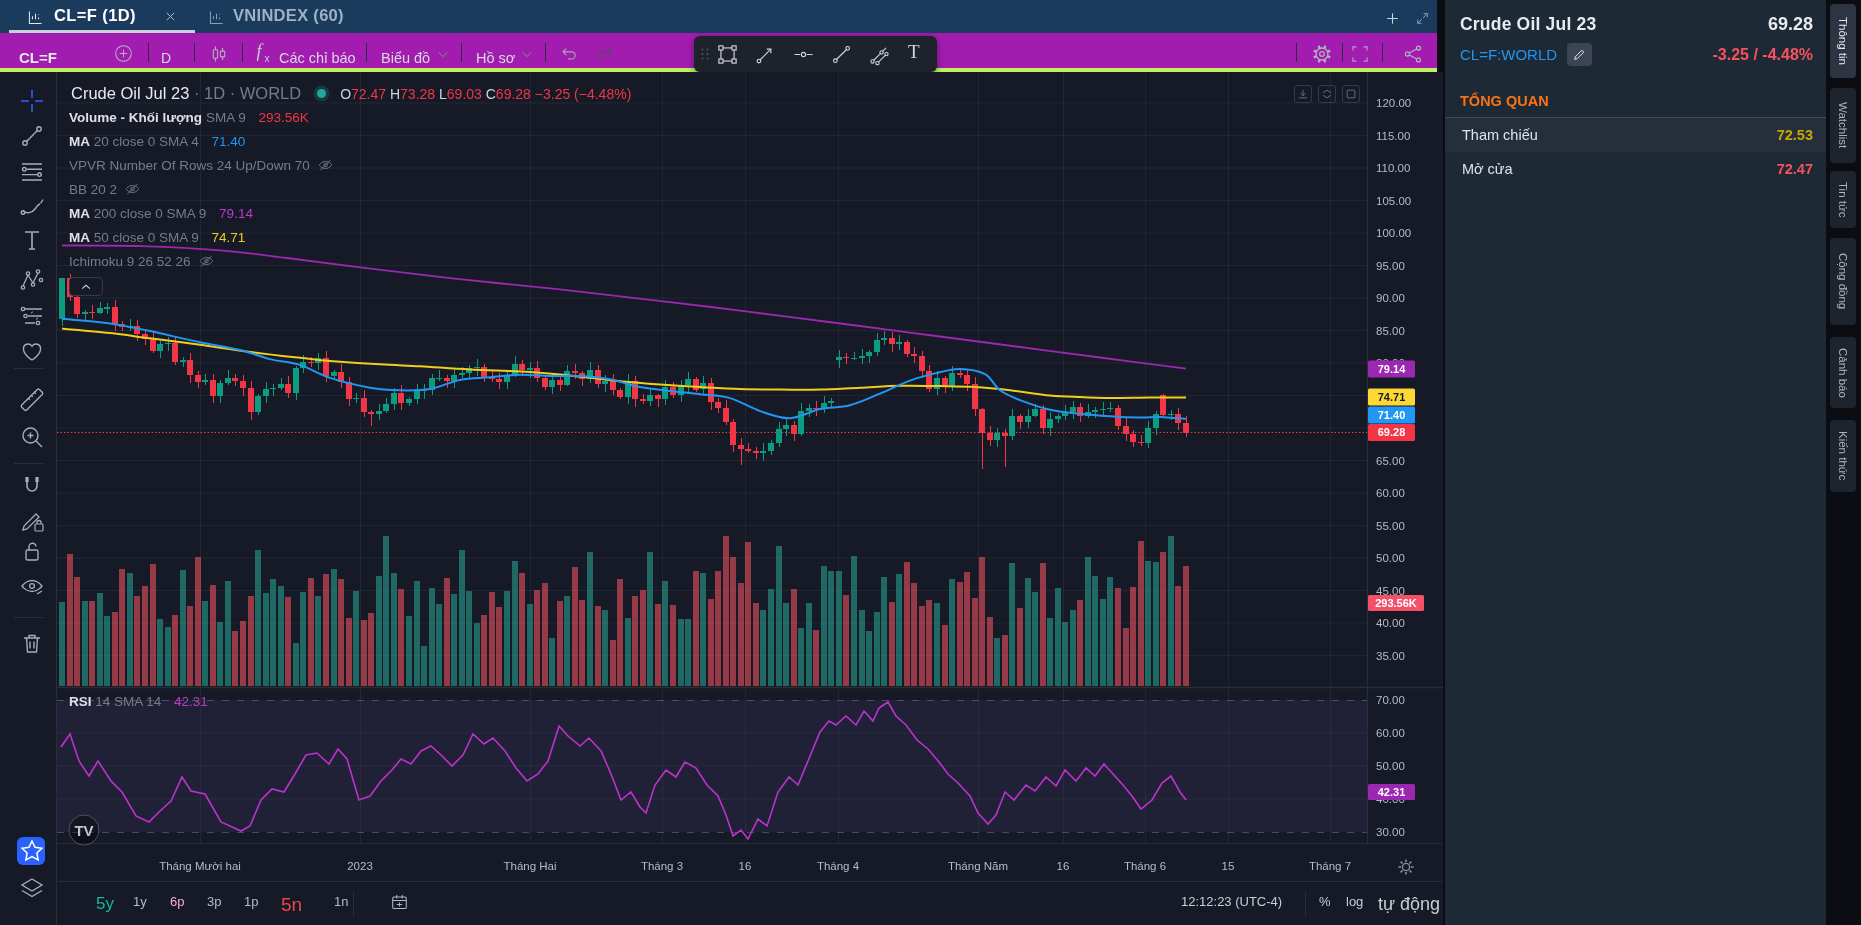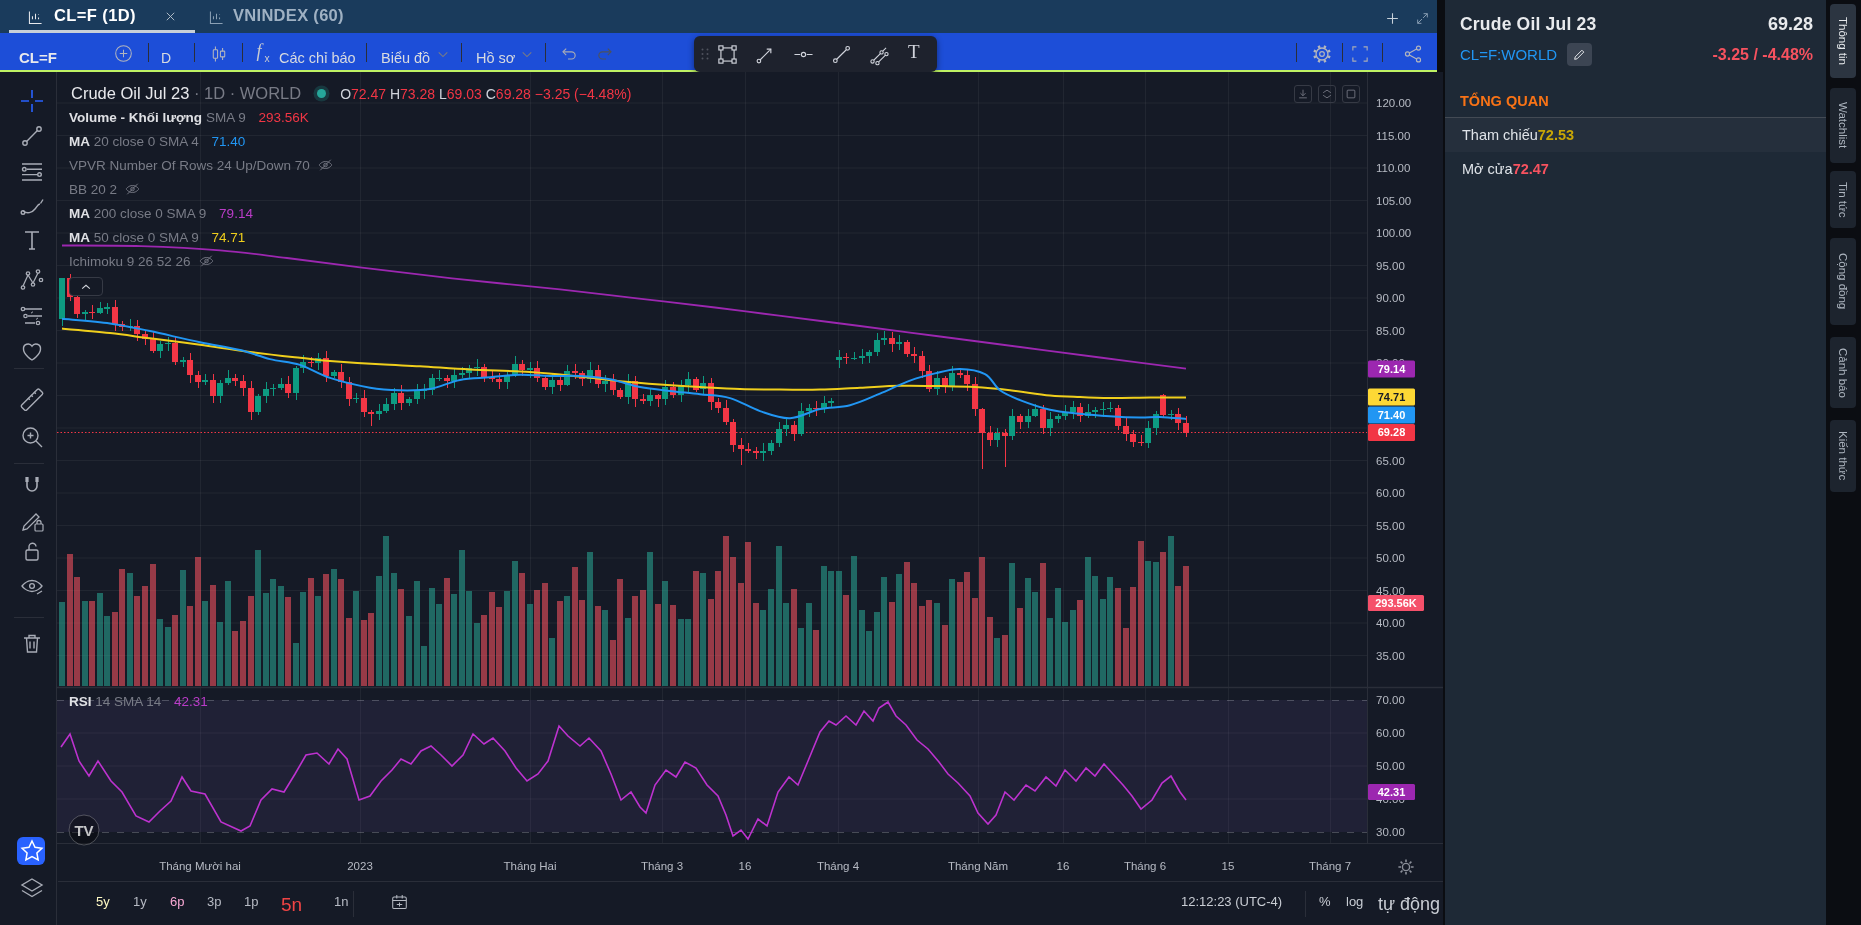--- a/index.html
+++ b/index.html
@@ -1,21 +1,21 @@
 <!DOCTYPE html>
 <html><head><meta charset="utf-8"><style>
 * { margin:0; padding:0; box-sizing:border-box; }
 body { width:1861px; height:925px; background:#0b0d12; font-family:"Liberation Sans",sans-serif; overflow:hidden; position:relative; }
 .vsep { position:absolute; top:10px; width:1px; height:19px; background:#2a2e39; }
 .tbtxt { position:absolute; color:#d8dbe0; font-size:14.5px; }
 .rv { color:#f23645; }
 .lg { position:absolute; left:69px; font-size:13.5px; color:#b2b5be; }
 .gr { color:#787b86; }
 .ax { fill:#b6bac3; font-size:11.5px; }
-.srow { position:absolute; left:0; width:381px; height:34px; padding:0 13px 0 17px; display:flex; justify-content:flex-start; align-items:center; font-size:14.5px; color:#dfe3e8; }
+.srow { position:absolute; left:0; width:381px; height:34px; padding:0 13px 0 17px; display:flex; justify-content:space-between; align-items:center; font-size:14.5px; color:#dfe3e8; }
 </style></head><body>
 <div id="tabbar" style="position:absolute;left:0;top:0;width:1437px;height:33px;background:#1a3b5c">
     <svg style="position:absolute;left:27px;top:9px" width="17" height="17" viewBox="0 0 28 28">
       <g stroke="#e8e9ed" stroke-width="1.7" fill="none">
         <path d="M4 4v20h20"></path>
         <path d="M9 17v-5M14 17V8M19 17v-3M19 10v-1"></path>
       </g>
     </svg>
     <div style="position:absolute;left:54px;top:6px;font-size:16.5px;font-weight:bold;color:#fff;letter-spacing:0.4px">CL=F (1D)</div>
     <svg style="position:absolute;left:164px;top:10px" width="13" height="13" viewBox="0 0 28 28">
@@ -31,21 +31,21 @@
     <div style="position:absolute;left:233px;top:6px;font-size:16.5px;font-weight:bold;color:#9fb1c3;letter-spacing:0.3px">VNINDEX (60)</div>
     <svg style="position:absolute;left:1385px;top:11px" width="15" height="15" viewBox="0 0 28 28">
       <path d="M14 4v20M4 14h20" stroke="#c7d1da" stroke-width="2"></path>
     </svg>
     <svg style="position:absolute;left:1415px;top:11px" width="15" height="15" viewBox="0 0 28 28">
       <g stroke="#8ba0b5" stroke-width="1.8" fill="none">
         <path d="M16 5h7v7M23 5l-8 8M12 23H5v-7M5 23l8-8"></path>
       </g>
     </svg>
   </div>
-<div id="toolbar" style="position:absolute;left:0;top:33px;width:1437px;height:39px;background:#1d4ed8;border-bottom:2px solid #bef264">
+<div id="toolbar" style="position:absolute;left:0;top:33px;width:1437px;height:39px;background:#a21caf;border-bottom:4px solid #bef264">
     <div class="tbtxt" style="left:19px;top:16px;font-weight:bold;color:#e8e9ed;font-size:15px">CL=F</div>
     <svg style="position:absolute;left:114px;top:11px" width="19" height="19" viewBox="0 0 28 28">
       <g stroke="#b2b5be" stroke-width="1.5" fill="none">
         <circle cx="14" cy="14" r="11.5"></circle>
         <path d="M14 8.5v11M8.5 14h11"></path>
       </g>
     </svg>
     <div class="vsep" style="left:148px"></div>
     <div class="tbtxt" style="left:161px;top:17px;font-size:14px">D</div>
     <div class="vsep" style="left:194px"></div>
@@ -872,21 +872,21 @@
         <path d="M5 11l9-6 9 6M5 17l9 6 9-6"></path>
       </g>
     </svg></div>
 <div style="position:absolute;left:1342px;top:85px;width:18px;height:18px;border:1px solid #363a45;border-radius:3px"><svg width="12" height="12" viewBox="0 0 28 28" style="margin:2px">
       <g stroke="#787b86" stroke-width="2" fill="none">
         <rect x="5" y="5" width="18" height="18" rx="2"></rect>
       </g>
     </svg></div>
 
 <div id="botbar" style="position:absolute;left:58px;top:881px;width:1385px;height:44px;background:#151a26;border-top:1px solid #2a2e39">
-    <div style="position:absolute;left:38px;top:12px;font-size:13px;color:#fef9c3">5y</div>
+    <div style="position:absolute;left:38px;top:12px;font-size:17px;color:#14b8a6">5y</div>
     <div style="position:absolute;left:75px;top:12px;font-size:13px;color:#b6bac3">1y</div>
     <div style="position:absolute;left:112px;top:12px;font-size:13px;color:#f9a8d4">6p</div>
     <div style="position:absolute;left:149px;top:12px;font-size:13px;color:#b6bac3">3p</div>
     <div style="position:absolute;left:186px;top:12px;font-size:13px;color:#b6bac3">1p</div>
     <div style="position:absolute;left:223px;top:12px;font-size:19px;color:#ef4444">5n</div>
     <div style="position:absolute;left:276px;top:12px;font-size:13px;color:#b6bac3">1n</div>
     <div style="position:absolute;left:295px;top:9px;width:1px;height:26px;background:#2a2e39"></div>
     <svg style="position:absolute;left:332px;top:11px" width="19" height="19" viewBox="0 0 28 28">
       <g stroke="#b6bac3" stroke-width="1.5" fill="none">
         <rect x="4" y="6" width="20" height="17" rx="2"></rect>

